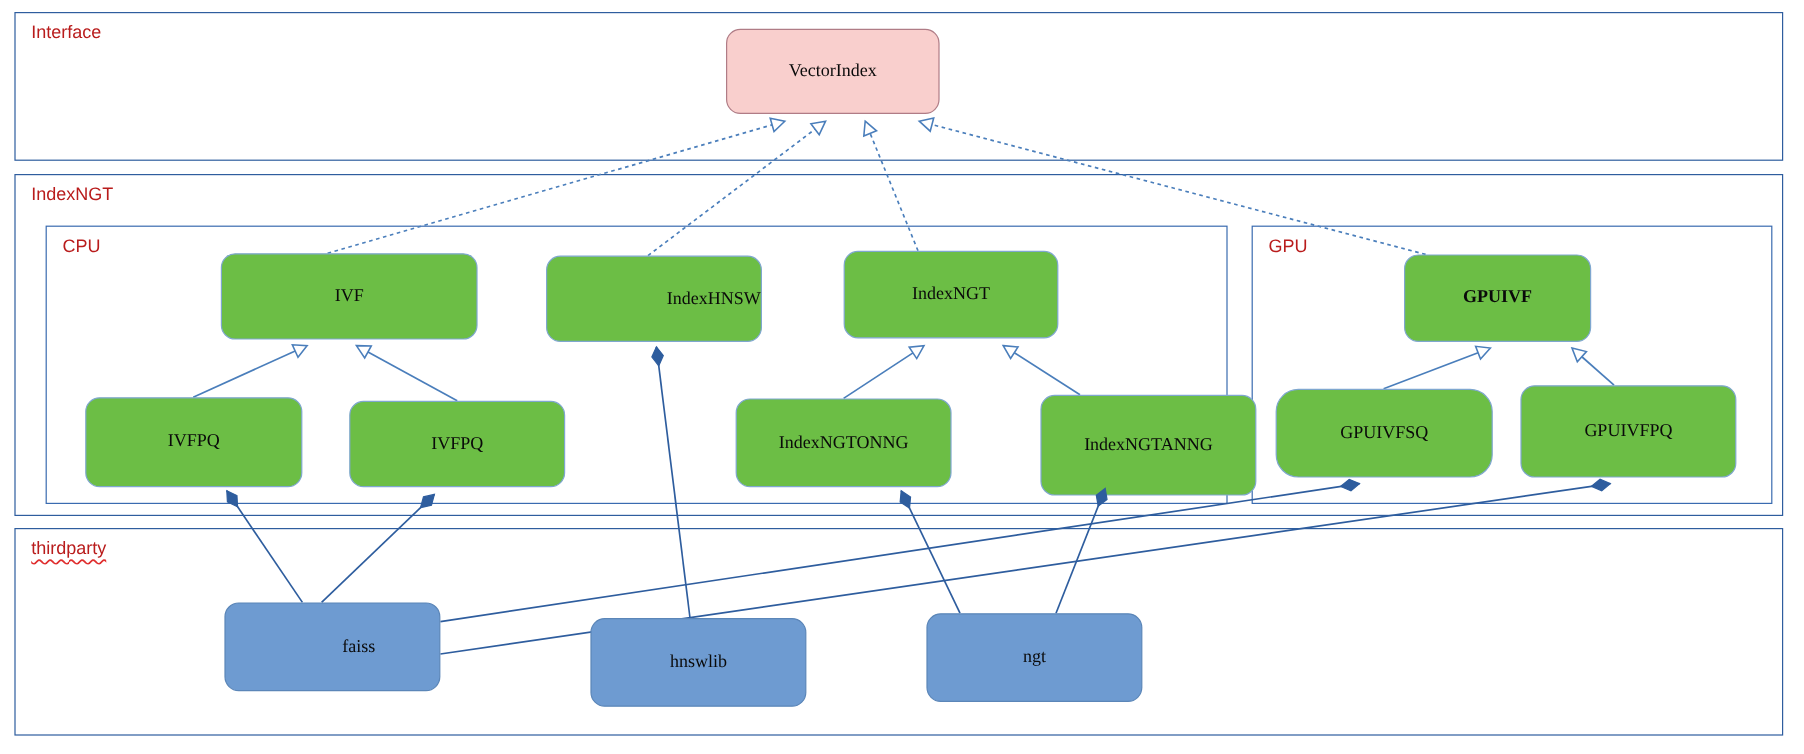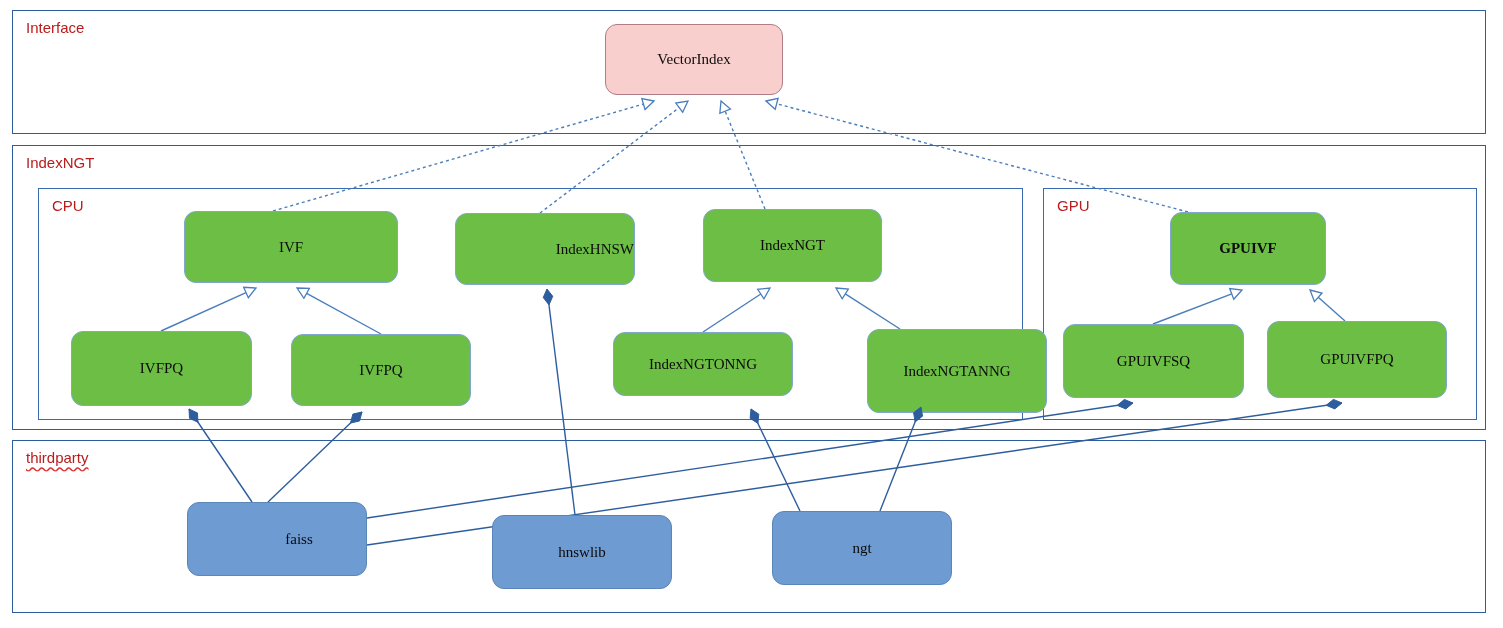--- a/index.html
+++ b/index.html
@@ -154,30 +154,30 @@
       </div>
       <div class="node impl-node" style="left: 703px; top: 209px; width: 179px; height: 73px;">
         <span>IndexNGT</span>
       </div>
       <div class="node impl-node" style="left: 71px; top: 331px; width: 181px; height: 75px;">
         <span>IVFPQ</span>
       </div>
       <div class="node impl-node" style="left: 291px; top: 334px; width: 180px; height: 72px;">
         <span>IVFPQ</span>
       </div>
-      <div class="node impl-node" style="left: 613px; top: 332px; width: 180px; height: 64px;">
+      <div class="node impl-node" style="left: 613px; top: 332px; width: 180px; height: 74px;">
         <span>IndexNGTONNG</span>
       </div>
       <div class="node impl-node" style="left: 867px; top: 329px; width: 180px; height: 84px;">
         <span>IndexNGTANNG</span>
       </div>
       <div class="node impl-node" style="left: 1170px; top: 212px; width: 156px; height: 73px; font-weight: bold;">
         <span>GPUIVF</span>
       </div>
-      <div class="node impl-node" style="left: 1063px; top: 324px; width: 181px; height: 74px;">
+      <div class="node impl-node" style="left: 1063px; top: 324px; width: 181px; height: 74px; border-radius: 19px;">
         <span>GPUIVFSQ</span>
       </div>
       <div class="node impl-node" style="left: 1267px; top: 321px; width: 180px; height: 77px;">
         <span>GPUIVFPQ</span>
       </div>
       <div class="node thirdparty-node" style="left: 187px; top: 502px; width: 180px; height: 74px; padding-left: 44px;">
         <span>faiss</span>
       </div>
       <div class="node thirdparty-node" style="left: 492px; top: 515px; width: 180px; height: 74px;">
         <span>hnswlib</span>

